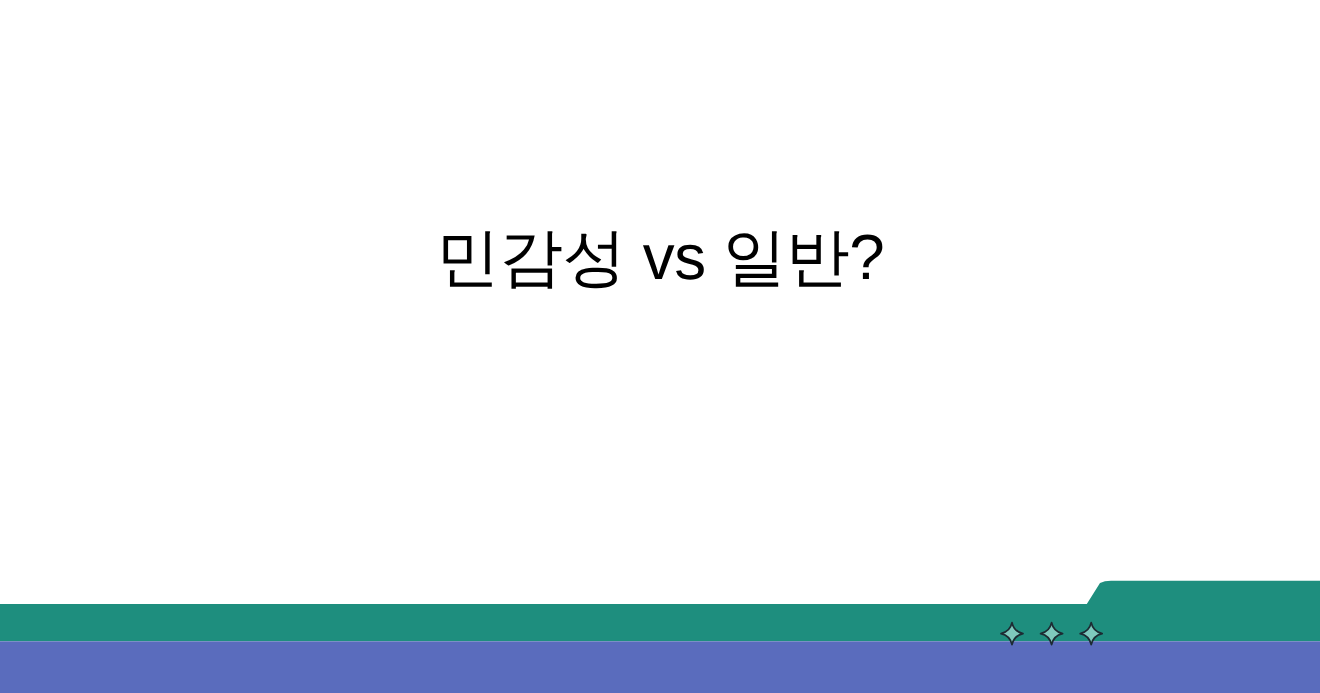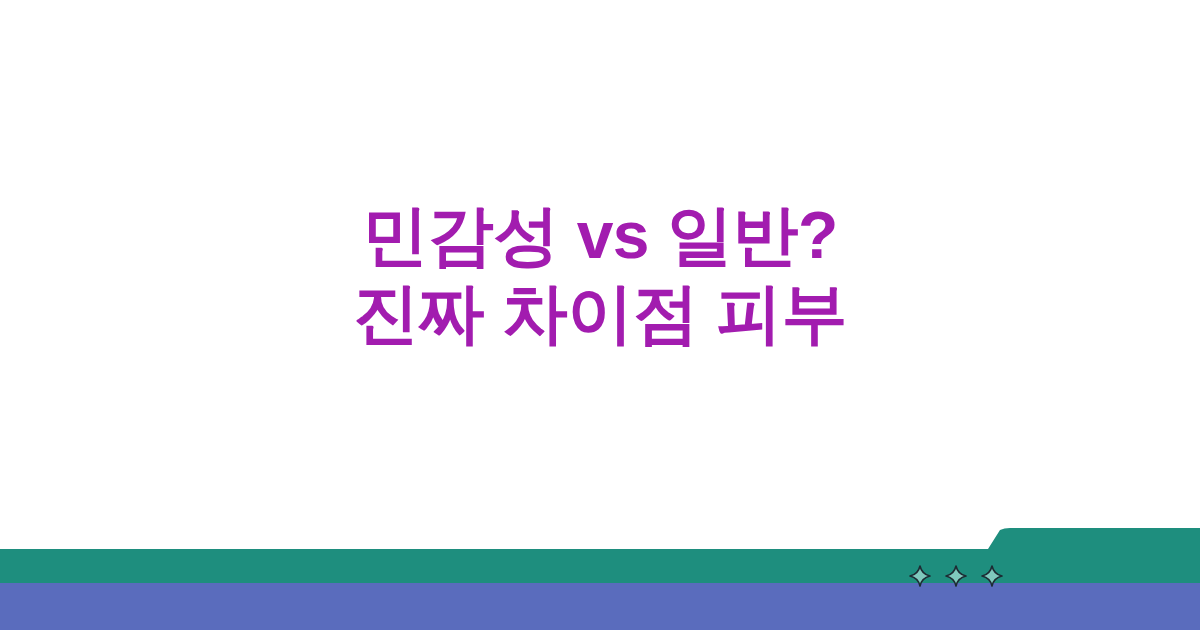--- a/index.html
+++ b/index.html
@@ -25,24 +25,24 @@
   
   #title-block {
     position: absolute;
     left: 0;
     top: 196px;
     width: 1200px;
     text-align: center;
   }
   .title-line {
     display: block;
-    font-size: 66px;
+    font-size: 58px;
     line-height: 78px;
-    font-weight: 700;
-    color: #a21caf;
+    font-weight: 400;
+    color: #000000;
     letter-spacing: -0.5px;
     white-space: pre;
   }
 
   
   #bottom-deco {
     position: absolute;
     left: 0;
     bottom: 0;
     width: 1200px;
@@ -70,21 +70,20 @@
     display: block;
   }
 </style>
 </head>
 <body>
 
 <div id="card">
 
   <div id="title-block">
     <span class="title-line">민감성 vs 일반?</span>
-    <span class="title-line">진짜 차이점 피부</span>
   </div>
 
   <div id="bottom-deco">
     <svg viewBox="0 0 1200 110" xmlns="http://www.w3.org/2000/svg" aria-hidden="true">
 
       <path d="M0,29 L988,29 L1000,10 Q1004,8 1010,8 L1200,8 L1200,63 L0,63 Z" fill="#1e8e7e"></path>
 
       <rect x="0" y="63" width="1200" height="47" fill="#5a6cbd"></rect>
     </svg>
   </div>

